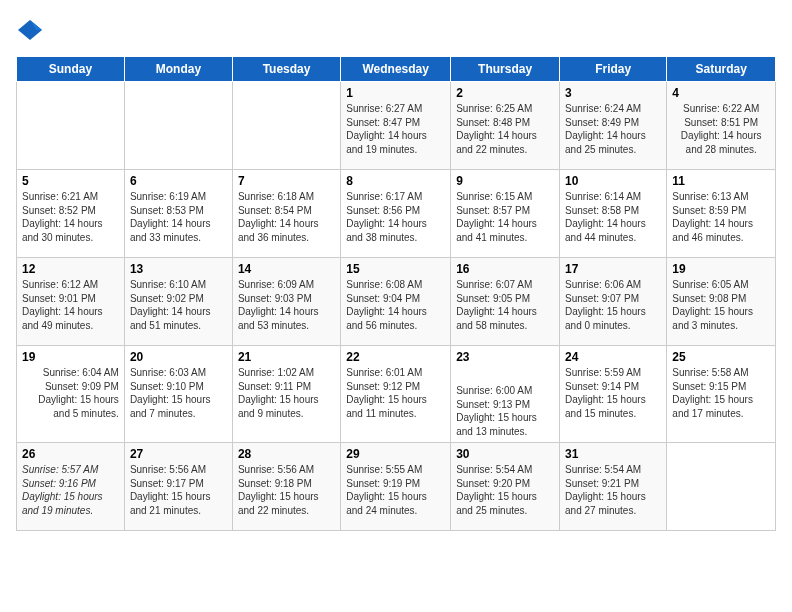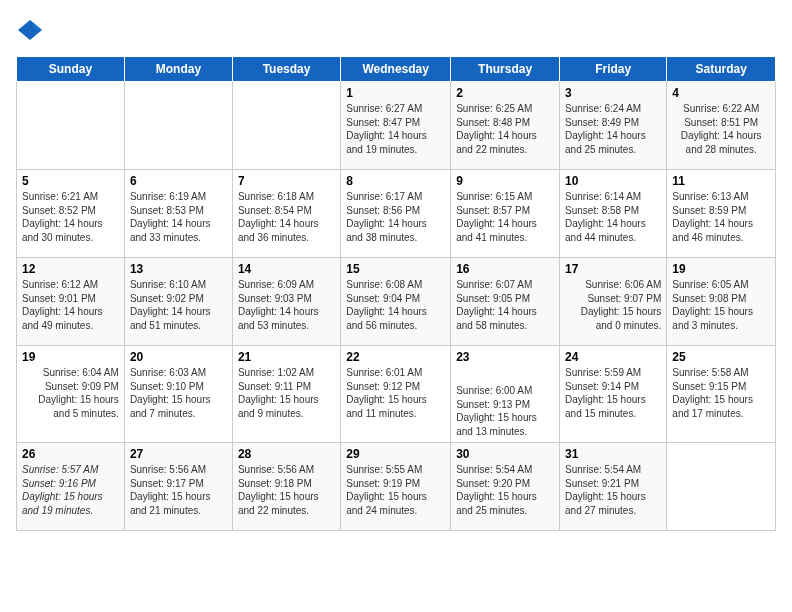--- a/index.html
+++ b/index.html
@@ -236,21 +236,21 @@
         </td>
         <td>
           <span class="day-num">16</span>
           <div class="cell-text" style="white-space: pre-line;">Sunrise: 6:07 AM
 Sunset: 9:05 PM
 Daylight: 14 hours
 and 58 minutes.</div>
         </td>
         <td>
           <span class="day-num">17</span>
-          <div class="cell-text" style="white-space: pre-line; text-align: right;">Sunrise: 6:06 AM
+          <div class="cell-text" style="white-space: pre-line;">Sunrise: 6:06 AM
 Sunset: 9:07 PM
 Daylight: 15 hours
 and 0 minutes.</div>
         </td>
         <td>
           <span class="day-num">19</span>
           <div class="cell-text" style="white-space: pre-line;">Sunrise: 6:05 AM
 Sunset: 9:08 PM
 Daylight: 15 hours
 and 3 minutes.</div>

